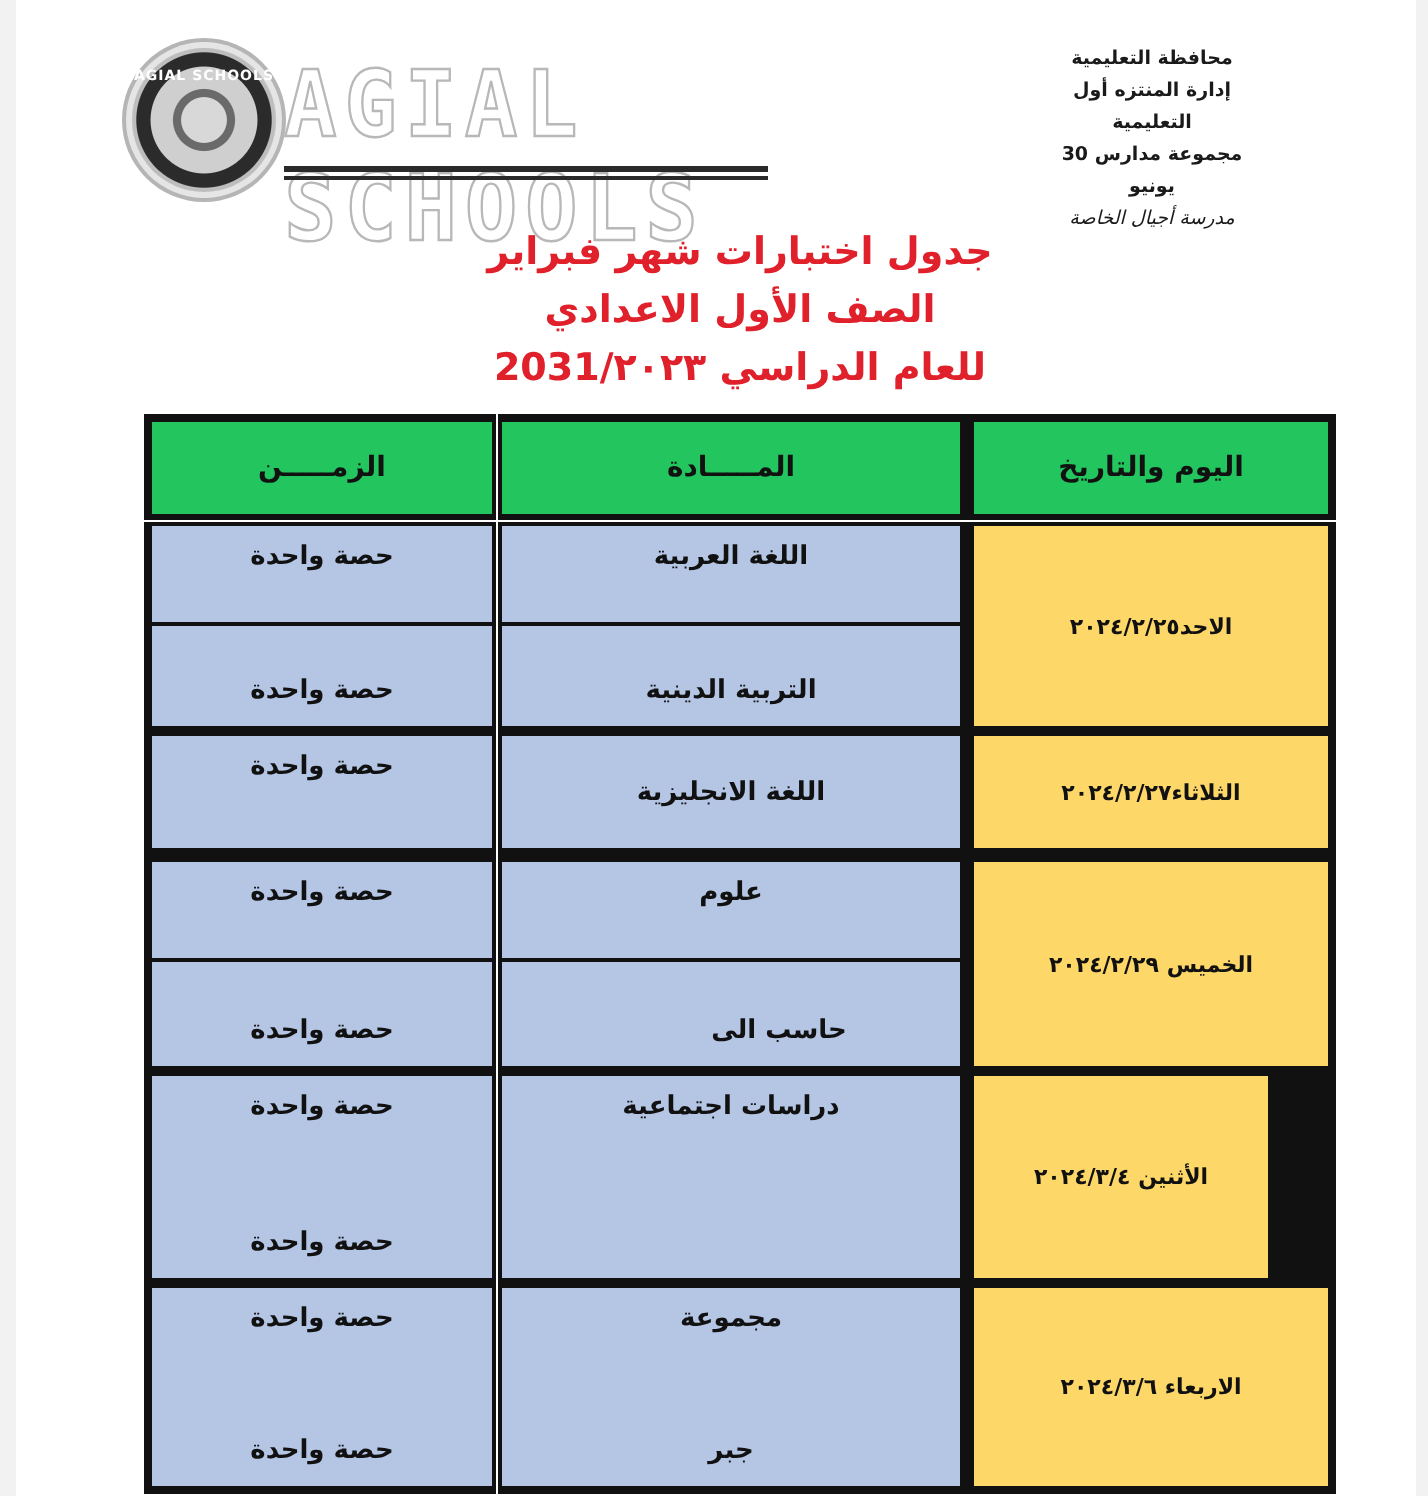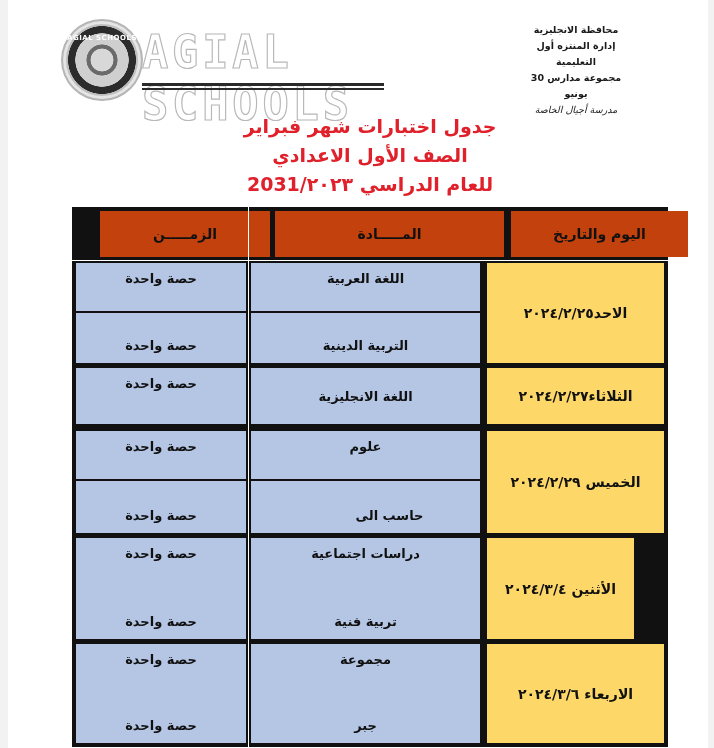--- a/index.html
+++ b/index.html
@@ -54,41 +54,41 @@
       position: absolute; left: 72px; top: 207px; width: 596px; height: 540px;
       background: #111111;
     }
     .cell {
       position: absolute; box-sizing: border-box;
       display: flex; align-items: center; justify-content: center;
       direction: rtl;
       font-weight: bold; color: #111111;
       font-family: "DejaVu Sans", sans-serif;
     }
-    .hdr { background: #c2410c; font-size: 14px; margin-left: 24px; }
+    .hdr { background: #22c55e; font-size: 14px; }
     .blue { background: #b4c6e4; font-size: 13px; }
-    .gold { background: #fdd868; font-size: 14px; text-align: center; }
+    .gold { background: #fdd868; font-size: 11px; text-align: center; }
     .blue.top { align-items: flex-start; padding-top: 8px; }
     .blue.bot { align-items: flex-end; padding-bottom: 10px; }
     .sep-white { position: absolute; background: #ffffff; }
   </style>
 </head>
 <body>
 
 <div class="page-edge-left"></div>
 <div class="page-edge-right"></div>
 
 <div class="logo">
   <div class="logo-text">AGIAL SCHOOLS</div>
 </div>
 <div class="brand">AGIAL SCHOOLS</div>
 <div class="brand-rule-1"></div>
 <div class="brand-rule-2"></div>
 <div class="org">
-  <div>محافظة الانجليزية</div>
+  <div>محافظة التعليمية</div>
   <div>إدارة المنتزه أول التعليمية</div>
   <div>مجموعة مدارس 30 يونيو</div>
   <div class="script">مدرسة أجيال الخاصة</div>
 </div>
 
 <div class="titles">
   <div>جدول اختبارات شهر فبراير</div>
   <div>الصف الأول  الاعدادي</div>
   <div>للعام الدراسي 2031/٢٠٢٣</div>
 </div>
@@ -112,21 +112,20 @@
 
   <div class="cell blue top" style="left:4px; top:224px; width:170px; height:48px;">حصة واحدة</div>
   <div class="cell blue top" style="left:179px; top:224px; width:229px; height:48px;">علوم</div>
   <div class="cell blue bot" style="left:4px; top:274px; width:170px; height:52px;">حصة واحدة</div>
   <div class="cell blue bot" style="left:179px; top:274px; width:229px; height:52px;padding-left:48px;">حاسب الى</div>
   <div class="cell gold" style="left:415px; top:224px; width:177px; height:102px;">الخميس ٢٠٢٤/٢/٢٩</div>
 
   <div class="cell blue top" style="left:4px; top:331px; width:170px; height:101px;">حصة واحدة</div>
   <div class="cell blue top" style="left:179px; top:331px; width:229px; height:101px;">دراسات اجتماعية</div>
   <div class="cell blue bot" style="left:4px; top:331px; width:170px; height:101px; background:transparent;">حصة واحدة</div>
-  <div class="cell blue bot" style="left:179px; top:331px; width:229px; height:101px; background:transparent;">تربية فنية</div>
   <div class="cell gold" style="left:415px; top:331px; width:147px; height:101px;">الأثنين ٢٠٢٤/٣/٤</div>
 
   <div class="cell blue top" style="left:4px; top:437px; width:170px; height:99px;">حصة واحدة</div>
   <div class="cell blue top" style="left:179px; top:437px; width:229px; height:99px;">مجموعة</div>
   <div class="cell blue bot" style="left:4px; top:437px; width:170px; height:99px; background:transparent;">حصة واحدة</div>
   <div class="cell blue bot" style="left:179px; top:437px; width:229px; height:99px; background:transparent;">جبر</div>
   <div class="cell gold" style="left:415px; top:437px; width:177px; height:99px;">الاربعاء ٢٠٢٤/٣/٦</div>
 
   <div class="sep-white" style="left:176px; top:0; width:1px; height:540px;"></div>
 </div>

